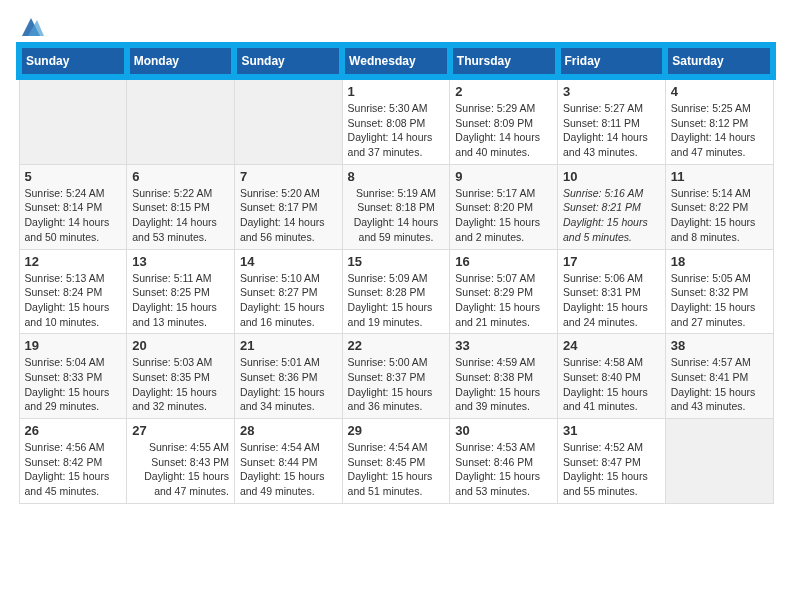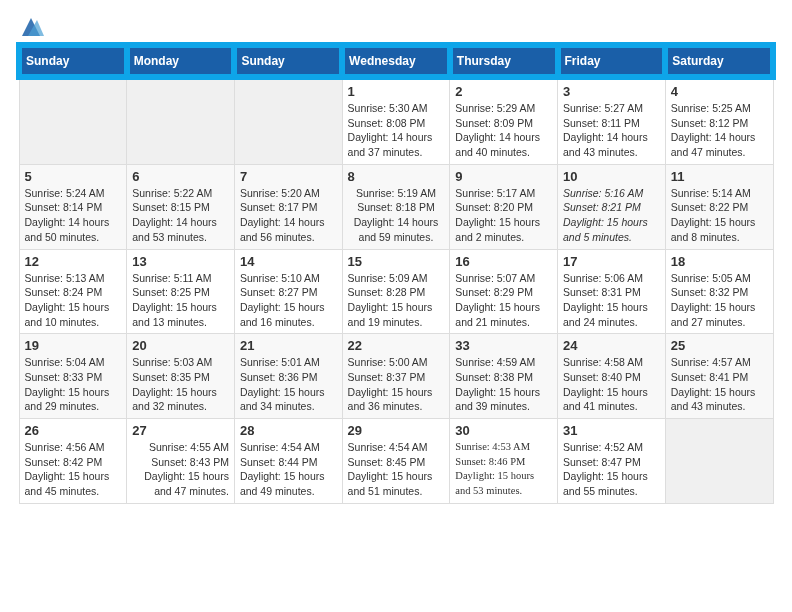--- a/index.html
+++ b/index.html
@@ -290,21 +290,21 @@
 and 39 minutes.</div>
         </td>
         <td>
           <span class="day-number">24</span>
           <div class="cell-info" style="white-space: pre-line;">Sunrise: 4:58 AM
 Sunset: 8:40 PM
 Daylight: 15 hours
 and 41 minutes.</div>
         </td>
         <td>
-          <span class="day-number">25</span>
+          <span class="day-number">38</span>
           <div class="cell-info" style="white-space: pre-line;">Sunrise: 4:57 AM
 Sunset: 8:41 PM
 Daylight: 15 hours
 and 43 minutes.</div>
         </td>
       </tr>
       <tr>
         <td>
           <span class="day-number">26</span>
           <div class="cell-info" style="white-space: pre-line;">Sunrise: 4:56 AM
@@ -328,21 +328,21 @@
         </td>
         <td>
           <span class="day-number">29</span>
           <div class="cell-info" style="white-space: pre-line;">Sunrise: 4:54 AM
 Sunset: 8:45 PM
 Daylight: 15 hours
 and 51 minutes.</div>
         </td>
         <td>
           <span class="day-number">30</span>
-          <div class="cell-info" style="white-space: pre-line; font-family: Liberation Serif, serif;">Sunrise: 4:53 AM
+          <div class="cell-info" style="white-space: pre-line;">Sunrise: 4:53 AM
 Sunset: 8:46 PM
 Daylight: 15 hours
 and 53 minutes.</div>
         </td>
         <td>
           <span class="day-number">31</span>
           <div class="cell-info" style="white-space: pre-line;">Sunrise: 4:52 AM
 Sunset: 8:47 PM
 Daylight: 15 hours
 and 55 minutes.</div>

